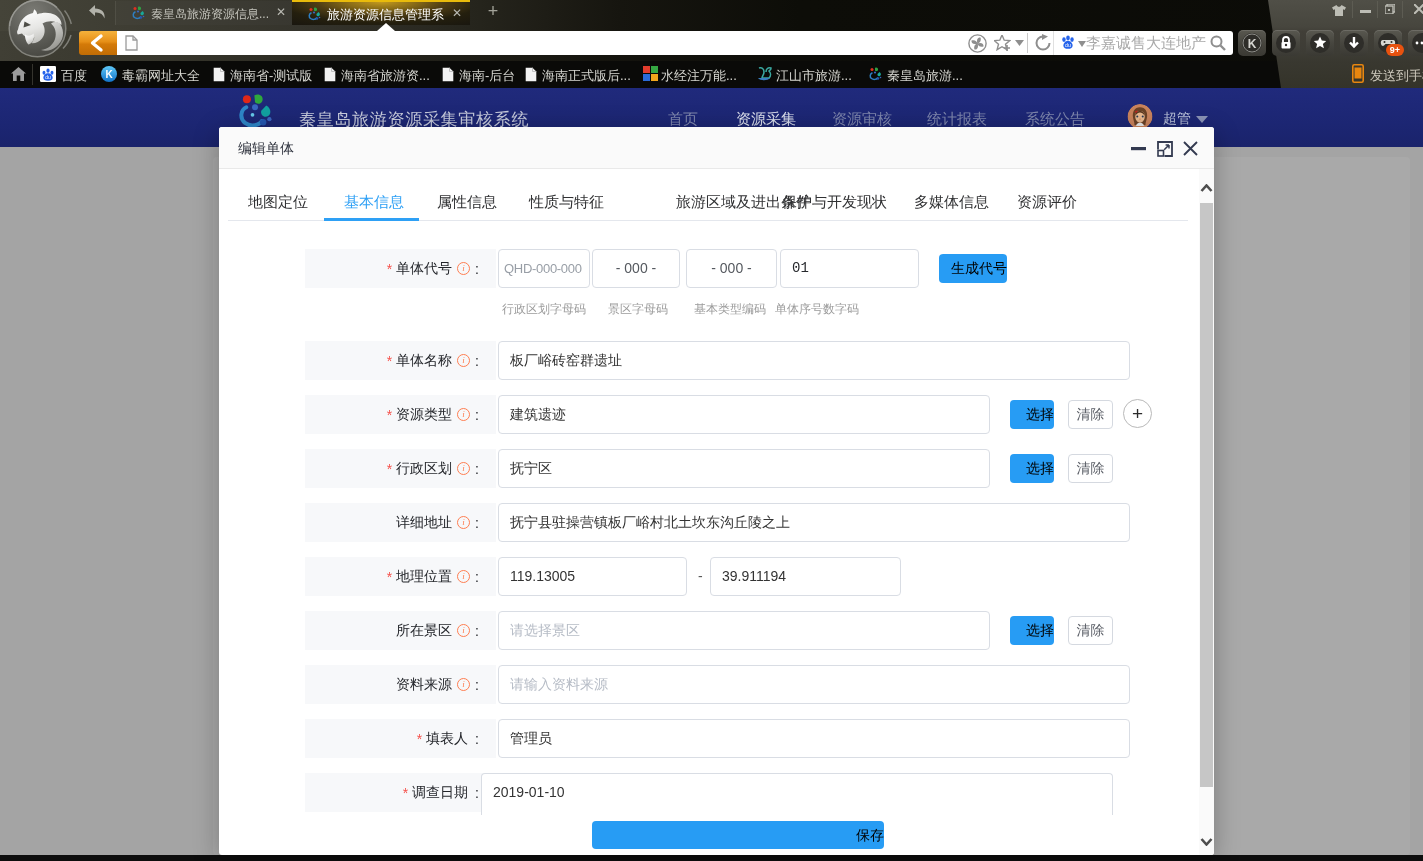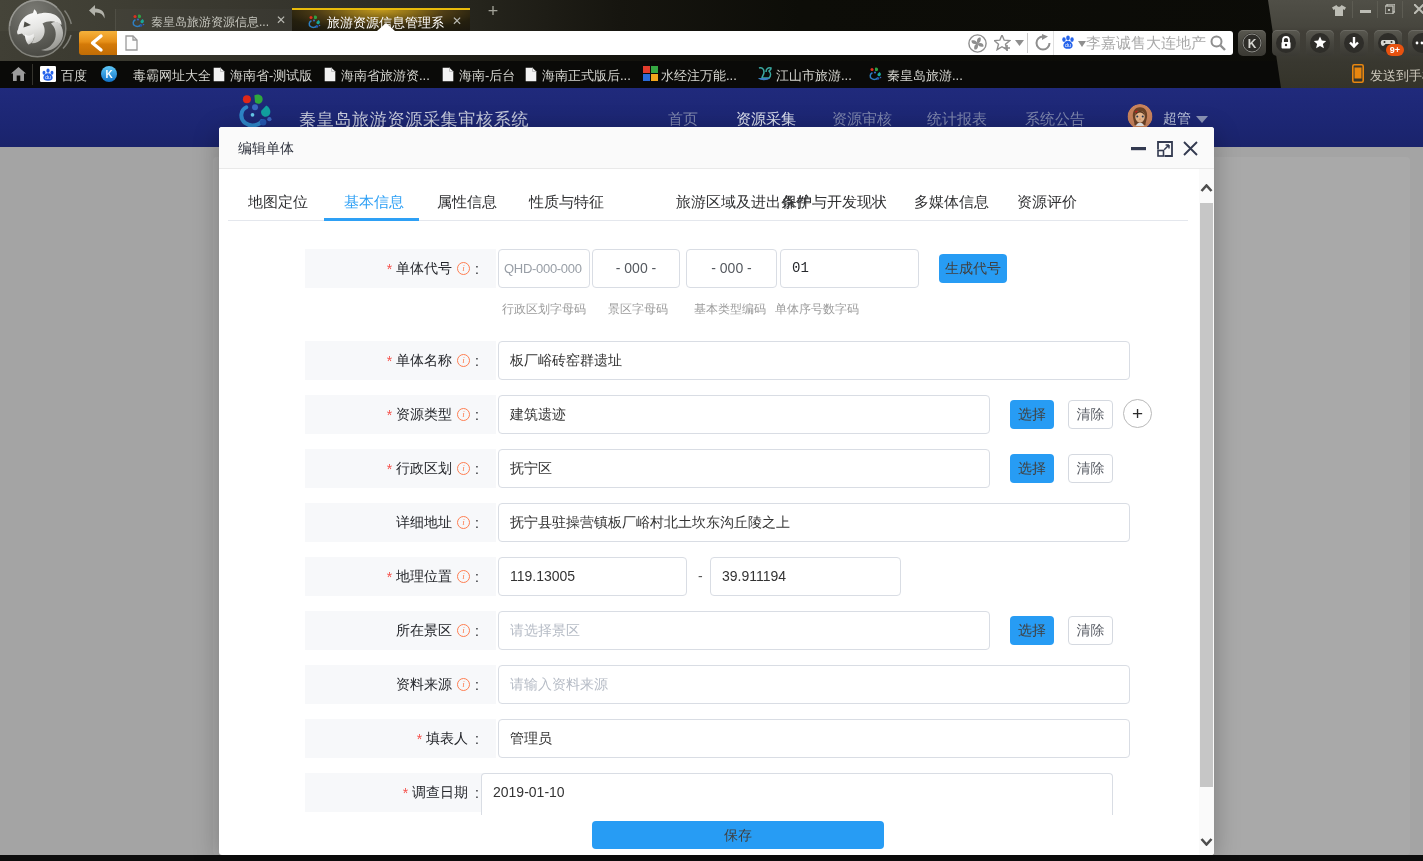--- a/index.html
+++ b/index.html
@@ -15,21 +15,21 @@
     background:linear-gradient(90deg,#403f35 0px,#38372d 150px,#28271f 350px,#15140e 600px,#0d0d09 800px,#0b0b07 100%); }
   #row-bm { position:absolute; left:0; top:61px; width:1423px; height:27px; background:#0a0a08; }
   #chrome-right { position:absolute; left:1255px; top:0; width:168px; height:88px;
     clip-path:polygon(13px 0, 168px 0, 168px 88px, 26px 88px);
     background:linear-gradient(180deg,#504f47 0%,#47463e 30%,#413f38 36%,#3d3c35 60%,#393830 70%,#343329 100%); }
 
   
   #logo-wrap { position:absolute; left:5px; top:0px; width:61px; height:58px; }
 
   
-  .tab { position:absolute; top:1px; height:24px; font-size:13px; color:#c9c9c1;margin-top:8px; }
+  .tab { position:absolute; top:1px; height:24px; font-size:13px; color:#c9c9c1; }
   #tab1 { left:115px; width:180px; border-left:1px solid #504f45; border-right:1px solid #504f45; background:rgba(255,255,255,0.02); font-size:12px; color:#c4c4bc; }
   #tab2 { left:292px; width:178px; top:0; height:25px; color:#fff;
     background:radial-gradient(ellipse 78% 125% at 50% 0%, #c39a1e 0%, #8a6d18 24%, #4e3d15 46%, #241f0e 72%, #1a170f 100%);
     border-top:2px solid #e9bb0b; }
 
   .tab .fv { position:absolute; left:14px; top:4px; width:16px; height:16px; }
   .tab .ttl { position:absolute; left:35px; top:4px; width:126px; overflow:hidden; white-space:nowrap; }
   .tab .cls { position:absolute; right:8px; top:4px; font-size:12px; color:#b9b9b2; }
   #newtab { position:absolute; left:482px; top:2px; width:22px; height:20px; color:#a3a399; font-size:18px; text-align:center; line-height:19px; }
   #backarr { position:absolute; left:86px; top:4px; }
@@ -88,22 +88,22 @@
   
   .lbl { position:absolute; left:86px; width:191px; height:39px; background:#f7f8fa;
     display:flex; align-items:center; justify-content:flex-end; padding-right:17px; font-size:14px; color:#24262b; }
   .lbl .star { color:#f5514b; margin-right:4px; font-size:14px; }
   .lbl .info { width:13px; height:13px; border:1px solid #ff7e51; border-radius:50%; color:#ff7e51;
     font-size:9px; line-height:11px; text-align:center; margin:0 3px 0 5px; font-family:"Liberation Serif",serif; font-style:italic; }
   .lbl .col { margin-left:2px; }
   .inp { position:absolute; height:39px; border:1px solid #d9dde4; border-radius:4px; background:#fff;
     font-size:14px; color:#333; line-height:37px; padding-left:11px; white-space:nowrap; overflow:hidden; }
   .inp.ph { color:#b6bcc6; }
-  .btn-blue { position:absolute; height:29px; background:#279cf4; border-radius:4px; color:#404040; font-size:14px;
-    text-align:center; }
+  .btn-blue { position:absolute; height:29px; background:#279cf4; border-radius:4px; color:#000000; font-size:14px;
+    text-align:right; }
   .btn-white { position:absolute; height:29px; background:#fff; border:1px solid #d5d9e0; border-radius:4px; color:#5a5e66;
     font-size:14px; text-align:center; line-height:27px; }
   .helper { position:absolute; top:174px; font-size:12px; color:#9b9b9b; }
   #pluscirc { position:absolute; left:904px; top:272px; width:29px; height:29px; border:1px solid #b9b9b9; border-radius:50%;
     color:#2b2b2b; font-size:19px; text-align:center; line-height:27px; font-weight:400; }
 
   
   #sbar { position:absolute; left:980px; top:42px; width:15px; height:686px; background:#fafafa; border-radius:0 0 3px 0; }
   #sthumb { position:absolute; left:1px; top:34px; width:13px; height:584px; background:#c6c6c6; }
   .schev { position:absolute; left:1px; }
@@ -272,21 +272,21 @@
   <span class="bmicon" style="left:101px;"><svg width="16" height="16" viewBox="0 0 16 16">
         <defs>
           <linearGradient id="kg" x1="0" y1="0" x2="0" y2="1">
             <stop offset="0%" stop-color="#5ec8f8"></stop>
             <stop offset="100%" stop-color="#1272c8"></stop>
           </linearGradient>
         </defs>
         <circle cx="8" cy="8" r="8" fill="url(#kg)"></circle>
         <text x="8" y="12" font-size="10" font-weight="bold" fill="#fff" text-anchor="middle" font-family="Liberation Sans">K</text>
       </svg></span>
-    <span class="bmtext" style="left:133px;">毒霸网址大全</span>
+    <span class="bmtext" style="left:122px;">毒霸网址大全</span>
   <span class="bmicon" style="left:213px; top:67px;"><svg width="12" height="15" viewBox="0 0 12 15">
         <path d="M0.7,0.7 L7.5,0.7 L11.3,4.5 L11.3,14.3 L0.7,14.3 Z" fill="#f2f2f2"></path>
         <path d="M7.5,0.7 L7.5,4.5 L11.3,4.5" fill="none" stroke="#c0c0c0" stroke-width="1"></path>
       </svg></span>
     <span class="bmtext" style="left:230px;">海南省-测试版</span>
   <span class="bmicon" style="left:324px; top:67px;"><svg width="12" height="15" viewBox="0 0 12 15">
         <path d="M0.7,0.7 L7.5,0.7 L11.3,4.5 L11.3,14.3 L0.7,14.3 Z" fill="#f2f2f2"></path>
         <path d="M7.5,0.7 L7.5,4.5 L11.3,4.5" fill="none" stroke="#c0c0c0" stroke-width="1"></path>
       </svg></span>
     <span class="bmtext" style="left:341px;">海南省旅游资...</span>

